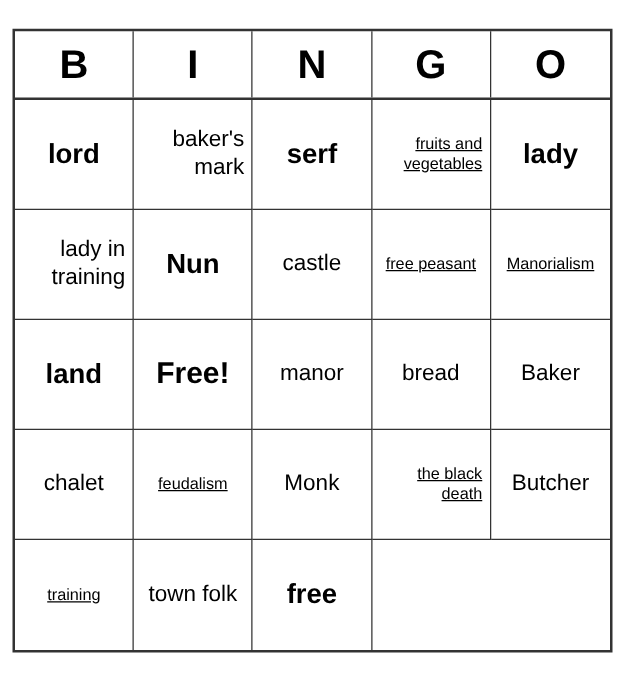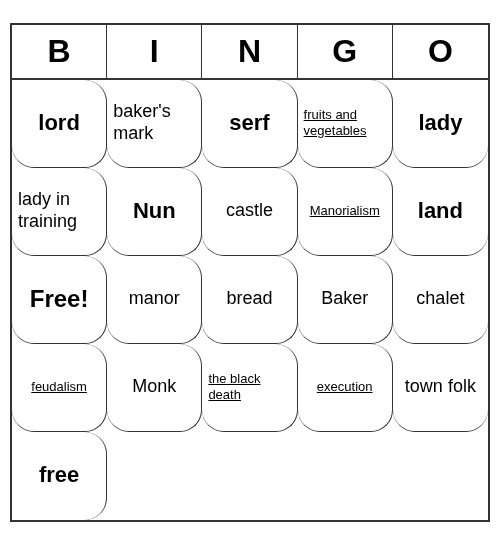--- a/index.html
+++ b/index.html
@@ -36,25 +36,24 @@
       grid-template-columns: repeat(5, 1fr);
       grid-template-rows: repeat(5, 1fr);
     }
     .bingo-cell {
       border-right: 1px solid #333;
       border-bottom: 1px solid #333;
       min-height: 88px;
       display: flex;
       align-items: center;
       justify-content: center;
-      text-align: left;
+      text-align: right;
       padding: 6px;
       font-size: 15px;
       line-height: 1.2;
-      border-radius: 22px;
     }
     .bingo-cell:nth-child(5n) {
       border-right: none;
     }
     .bingo-cell:nth-child(n+21) {
       border-bottom: none;
     }
     .bingo-cell.large {
       font-size: 22px;
       font-weight: bold;
@@ -85,27 +84,29 @@
   </div>
   <div class="bingo-grid" id="grid">
   <div class="bingo-cell large">lord</div>
       <div class="bingo-cell medium">baker's mark</div>
       <div class="bingo-cell large">serf</div>
       <div class="bingo-cell small">fruits and vegetables</div>
       <div class="bingo-cell large">lady</div>
       <div class="bingo-cell medium">lady in training</div>
       <div class="bingo-cell large">Nun</div>
       <div class="bingo-cell medium">castle</div>
+      <div class="bingo-cell small">free peasant</div>
       <div class="bingo-cell small">Manorialism</div>
       <div class="bingo-cell large">land</div>
       <div class="bingo-cell free-cell">Free!</div>
       <div class="bingo-cell medium">manor</div>
       <div class="bingo-cell medium">bread</div>
       <div class="bingo-cell medium">Baker</div>
       <div class="bingo-cell medium">chalet</div>
       <div class="bingo-cell small">feudalism</div>
       <div class="bingo-cell medium">Monk</div>
       <div class="bingo-cell small">the black death</div>
-      <div class="bingo-cell small">execution</div>
+      <div class="bingo-cell medium">Butcher</div>
+      <div class="bingo-cell small">training</div>
       <div class="bingo-cell medium">town folk</div>
       <div class="bingo-cell large">free</div>
     </div>
 </div>
 
 </body></html>

